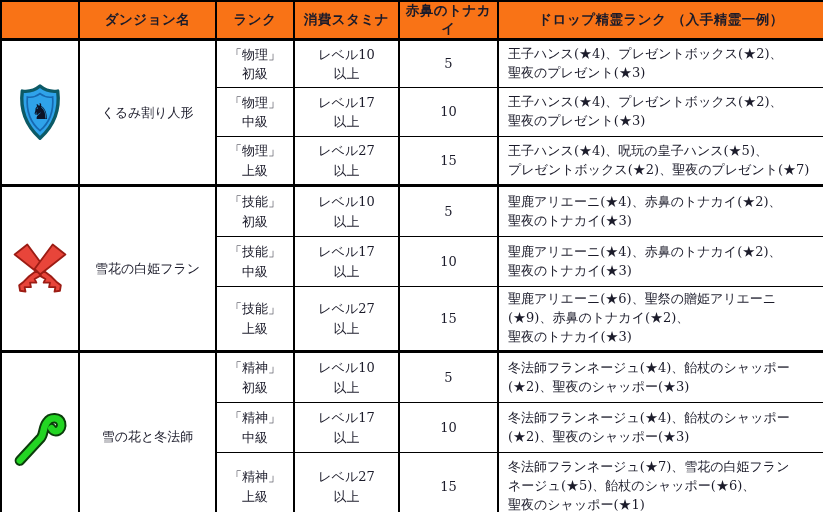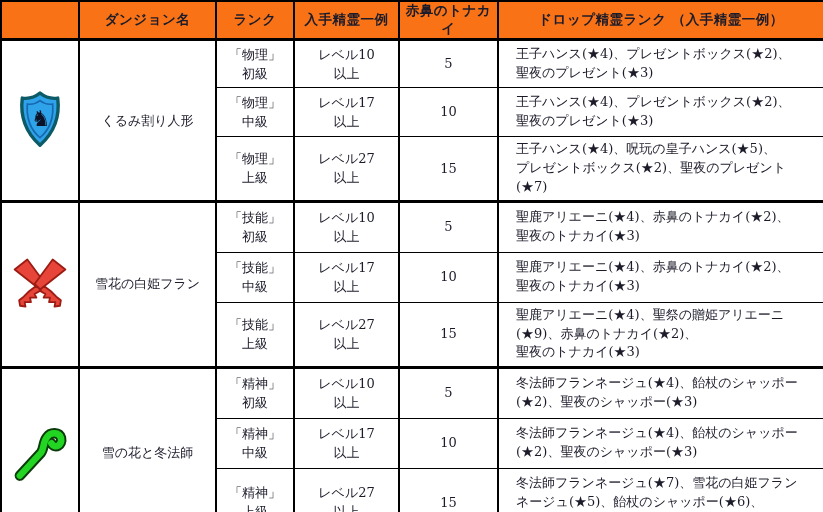--- a/index.html
+++ b/index.html
@@ -9,21 +9,21 @@
   col.c-name{width:137px;}
   col.c-rank{width:78px;}
   col.c-level{width:105px;}
   col.c-stam{width:99px;}
   col.c-drop{width:326px;}
   th{background:#f97316;border:2px solid #000;font-size:13.5px;font-weight:bold;
      height:30px;padding:0;letter-spacing:0.5px;}
   td{border:1px solid #000;border-left-width:2px;border-right-width:2px;
      font-size:13px;text-align:center;vertical-align:middle;padding:0;line-height:1.5;}
   tr.gfirst > td{border-top-width:3px;}
-  td.drop{text-align:left;padding:3px 6px 3px 17px;line-height:1.45;}
+  td.drop{text-align:left;padding:3px 6px 3px 9px;line-height:1.45;}
   td.icon-cell{border-left-width:2px;}
   tr.rh48{height:48px;} tr.rh49{height:49px;} tr.rh51{height:51px;}
   tr.rh50{height:50px;} tr.rh65{height:65px;} tr.rh69{height:69px;}
   .icon-wrap{display:flex;align-items:center;justify-content:center;}
 </style>
 </head>
 <body>
 
 <table>
   <colgroup>
@@ -32,21 +32,21 @@
       <col class="c-rank">
     <col class="c-level">
       <col class="c-stam">
       <col class="c-drop">
   </colgroup>
   <tbody>
       <tr>
     <th></th>
     <th>ダンジョン名</th>
     <th>ランク</th>
-    <th>入手精霊一例</th>
+    <th>消費スタミナ</th>
     <th>赤鼻のトナカイ</th>
     <th>ドロップ精霊ランク （入手精霊一例）</th>
   </tr>
 
   <tr class="gfirst rh48">
     <td class="icon-cell" rowspan="3">
       <div class="icon-wrap">
         <svg width="54" height="62" viewBox="0 0 64 72" aria-hidden="true">
           <path d="M32 4 C38 9 46 11 53 10 C55 26 52 48 32 66 C12 48 9 26 11 10 C18 11 26 9 32 4 Z" fill="#2fa3ea" stroke="#0c5a66" stroke-width="4" stroke-linejoin="round"></path>
           <path d="M32 13 C36 16 42 18 47 17 C48 29 46 45 32 57 C18 45 16 29 17 17 C22 18 28 16 32 13 Z" fill="none" stroke="#1668b0" stroke-width="2"></path>
@@ -147,21 +147,21 @@
     <td>
       <div>「技能」</div>
       <div>上級</div>
     </td>
     <td>
       <div>レベル27</div>
       <div>以上</div>
     </td>
     <td>15</td>
     <td class="drop">
-      <div>聖鹿アリエーニ(★4)、聖祭の贈姫アリエーニ</div>
+      <div>聖鹿アリエーニ(★6)、聖祭の贈姫アリエーニ</div>
       <div>(★9)、赤鼻のトナカイ(★2)、</div>
       <div>聖夜のトナカイ(★3)</div>
     </td>
   </tr>
 
   <tr class="gfirst rh51">
     <td class="icon-cell" rowspan="3">
       <div class="icon-wrap">
         <svg width="56" height="68" viewBox="0 0 64 72" aria-hidden="true">
           <path d="M9 63 L33 37 C37 32 35 25 40 19 C44 13 54 13 56 20 C58 28 49 33 45 26" fill="none" stroke="#0b3d0b" stroke-width="12" stroke-linecap="round" stroke-linejoin="round"></path>

